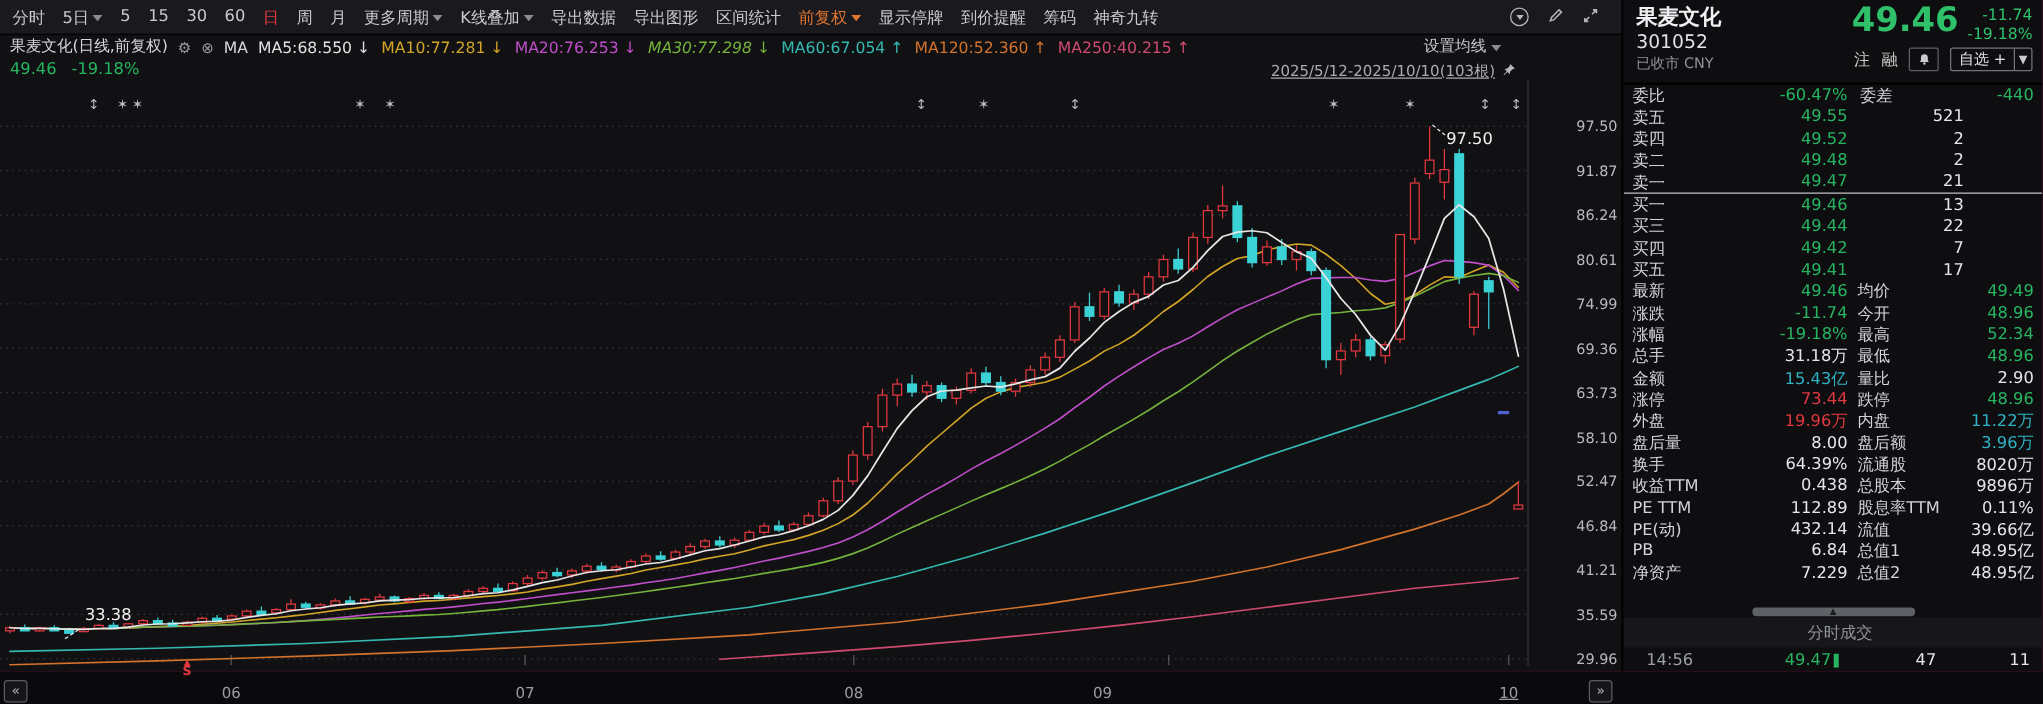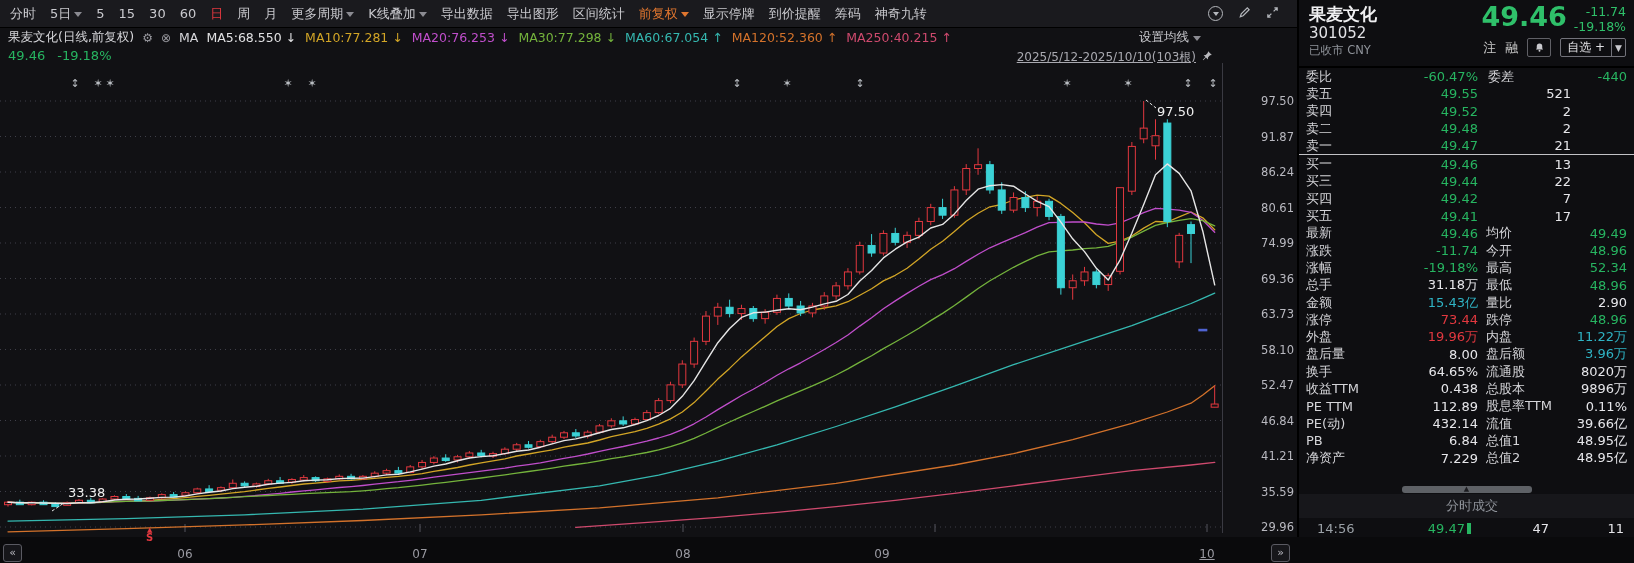--- a/index.html
+++ b/index.html
@@ -159,21 +159,21 @@
     </div>
     <div class="ma-row">
       <span class="ma-title">果麦文化(日线,前复权)</span>
       <span class="mini-ic">⚙</span>
       <span class="mini-ic">⊗</span>
       <span class="ma-title">MA</span>
       <span id="ma-list" style="display:flex;gap:9px;">
           <span class="ma-item" style="color: rgb(224, 224, 226);">MA5:68.550 ↓</span>
           <span class="ma-item" style="color: rgb(210, 165, 38);">MA10:77.281 ↓</span>
           <span class="ma-item" style="color: rgb(192, 78, 203);">MA20:76.253 ↓</span>
-          <span class="ma-item" style="color: rgb(116, 179, 60);">MA30:77.298 ↓</span>
+          <span class="ma-item" style="color: rgb(116, 179, 60); font-style: italic;">MA30:77.298 ↓</span>
           <span class="ma-item" style="color: rgb(53, 184, 176);">MA60:67.054 ↑</span>
           <span class="ma-item" style="color: rgb(211, 114, 43);">MA120:52.360 ↑</span>
           <span class="ma-item" style="color: rgb(207, 74, 110);">MA250:40.215 ↑</span>
         </span>
       <span class="ma-settings">
         <span>设置均线</span>
           <span class="caret"></span>
       </span>
     </div>
     <div class="chart-area" id="chart-area">
@@ -591,21 +591,21 @@
           <span class="sv2 cyan">11.22万</span>
         </div>
         <div class="srow">
           <span class="l1">盘后量</span>
           <span class="sv1 white">8.00</span>
           <span class="l2">盘后额</span>
           <span class="sv2 cyan">3.96万</span>
         </div>
         <div class="srow">
           <span class="l1">换手</span>
-          <span class="sv1 white">64.65%</span>
+          <span class="sv1 white">64.39%</span>
           <span class="l2">流通股</span>
           <span class="sv2 white">8020万</span>
         </div>
         <div class="srow">
           <span class="l1">收益TTM</span>
           <span class="sv1 white">0.438</span>
           <span class="l2">总股本</span>
           <span class="sv2 white">9896万</span>
         </div>
         <div class="srow">

